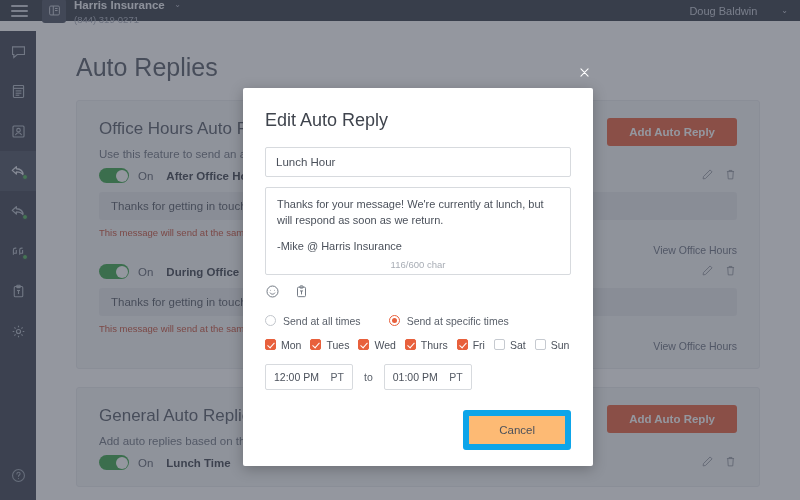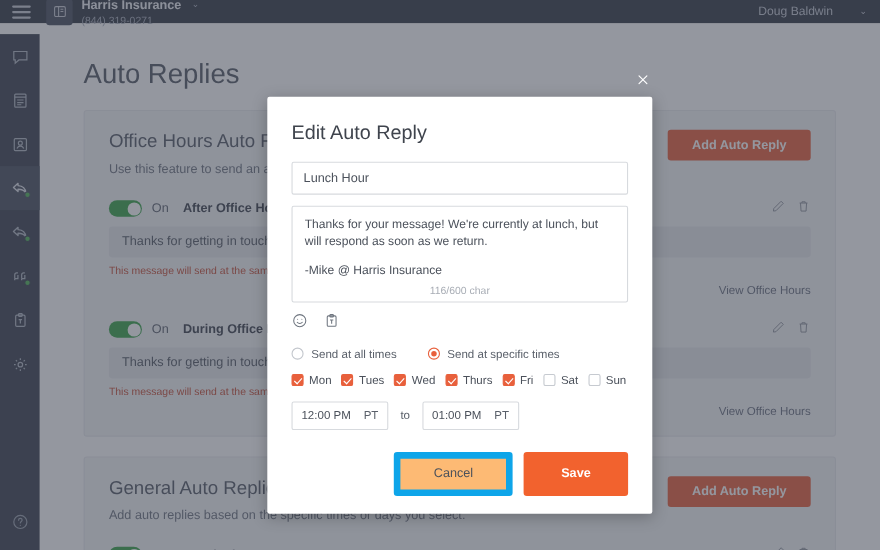--- a/index.html
+++ b/index.html
@@ -69,21 +69,21 @@
     border-radius: 3px; padding: 18px 22px 16px 22px; position: relative;
   }
   .card-head { display: flex; align-items: flex-start; }
   .card-title { font-size: 17px; color: #555b66; }
   .card-sub { font-size: 11.5px; color: #6f7681; margin-top: 9px; }
   .addbtn {
     position: absolute; right: 22px; top: 17px;
     background: #e8603c; color: #fff; font-size: 11.5px; font-weight: bold;
     border: none; border-radius: 3px; padding: 8px 22px; cursor: pointer;
   }
-  .reply-row { margin-top: 22px; position: relative; }
+  .reply-row { margin-top: 8px; position: relative; }
   .rr-head { display: flex; align-items: center; }
   .toggle {
     width: 30px; height: 15px; border-radius: 8px; background: #3aa54a;
     position: relative; cursor: pointer; flex: none;
   }
   .toggle i {
     position: absolute; top: 1.5px; right: 1.5px; width: 12px; height: 12px;
     border-radius: 50%; background: #fff;
   }
   .rr-on { font-size: 11.5px; color: #5d646f; margin-left: 9px; }
@@ -475,17 +475,16 @@
         <span class="tto">to</span>
         <div class="tbox">
           <span>01:00 PM</span>
           <span class="tz">PT</span>
         </div>
       </div>
     </div>
 
     <div class="actions">
       <button class="btn-cancel">Cancel</button>
-      <button class="btn-save">Save</button>
     </div>
   </div>
 
 </div>
 
 </body></html>

